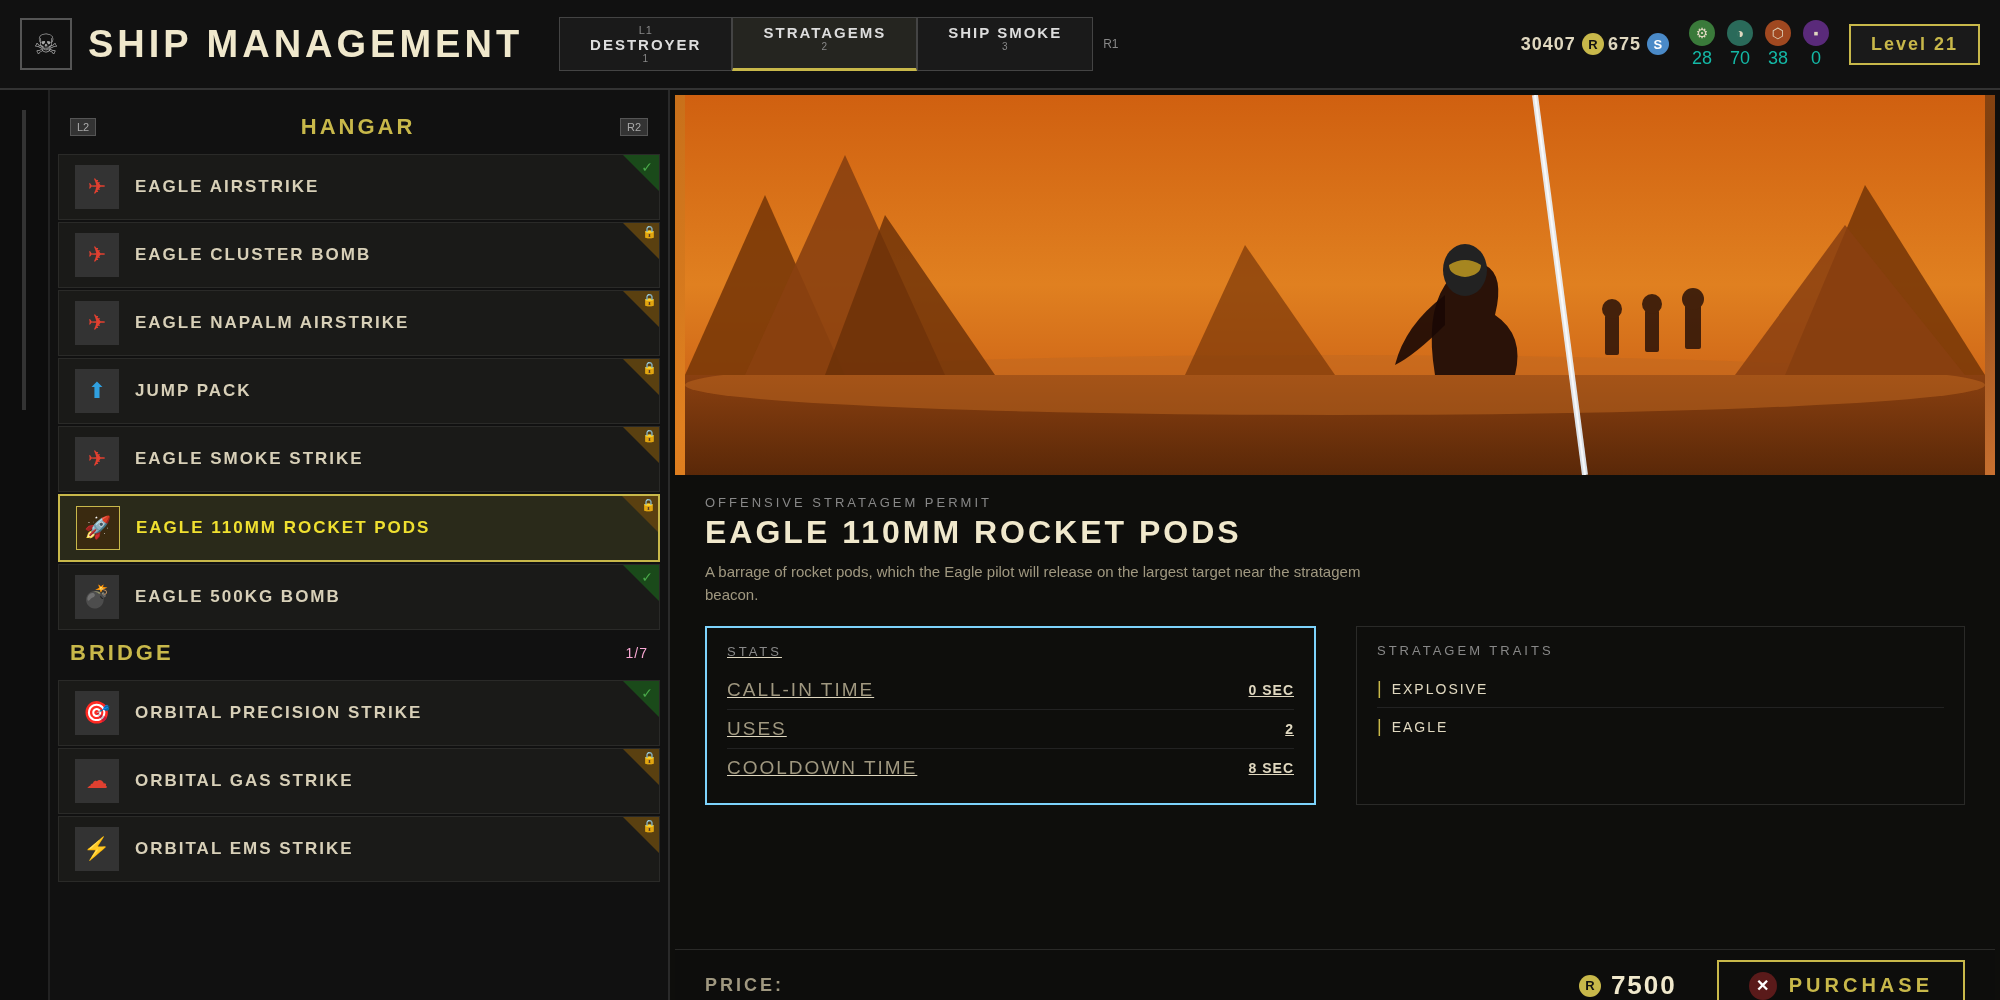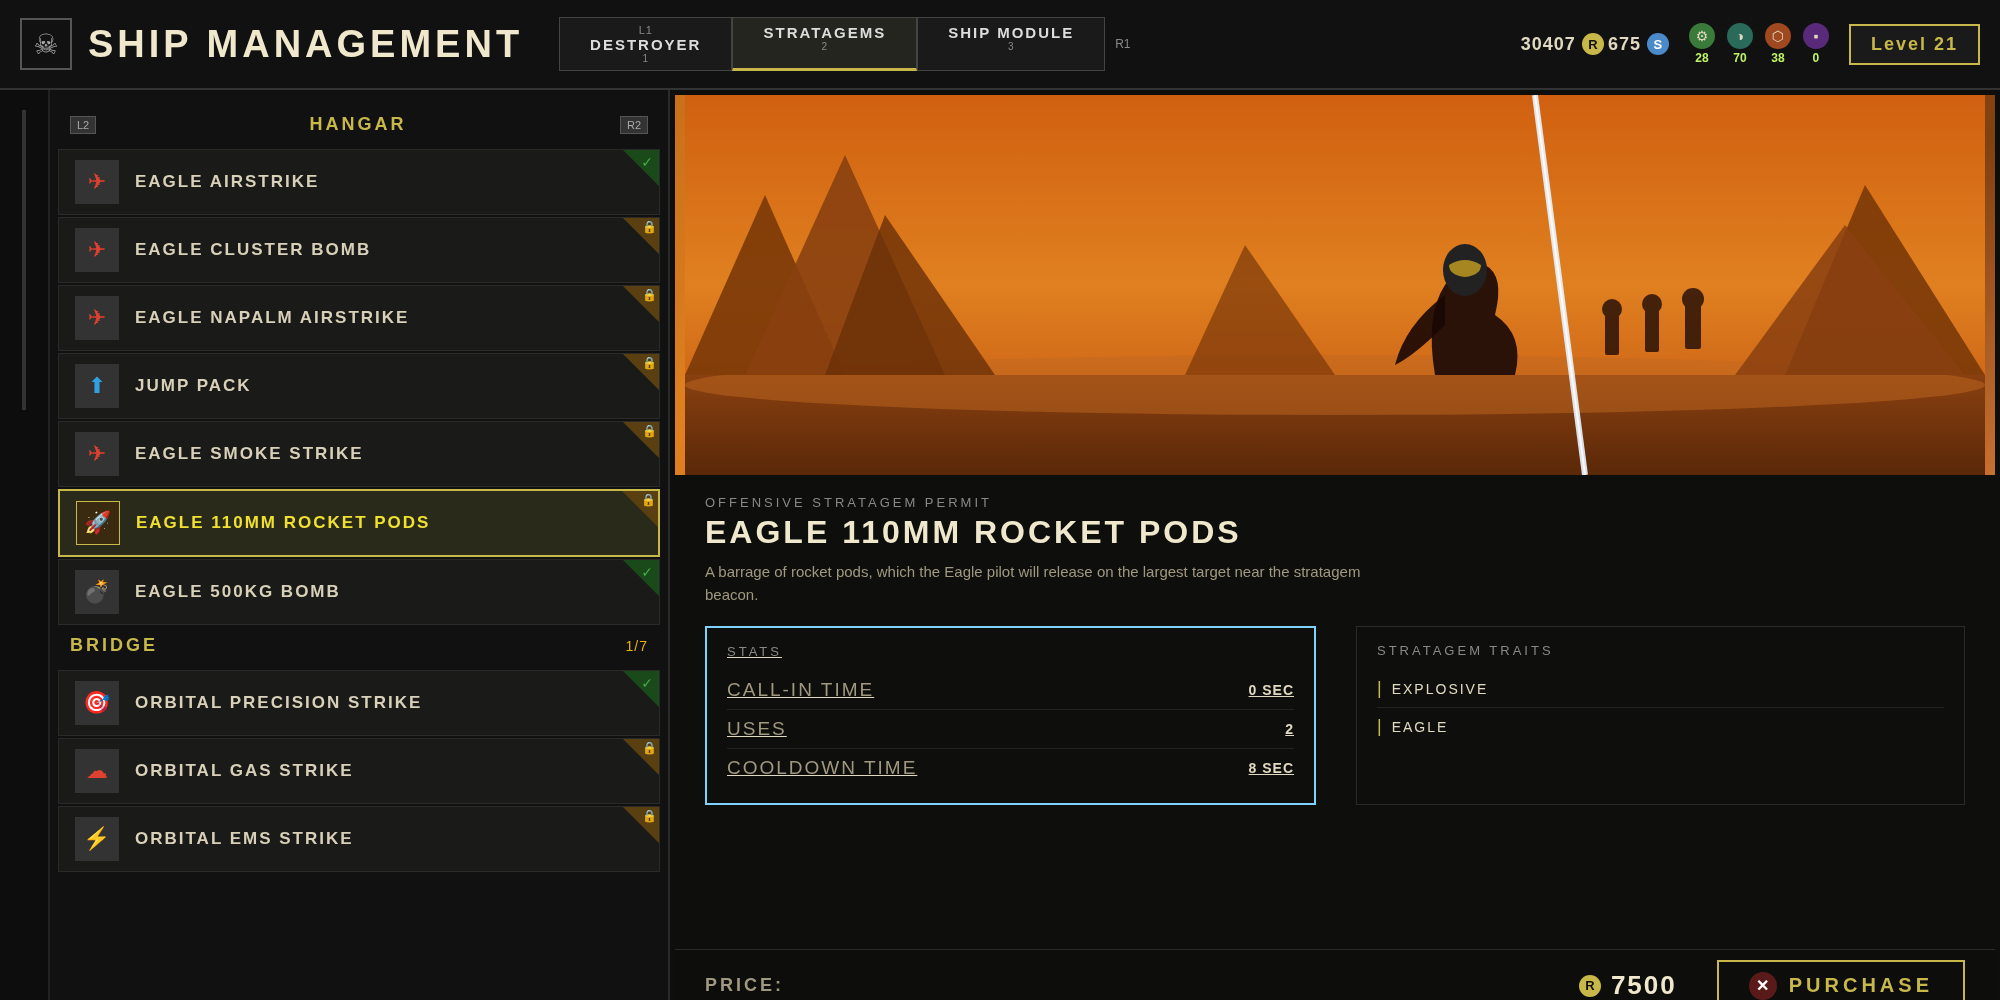--- a/index.html
+++ b/index.html
@@ -133,23 +133,22 @@
       display: flex;
       align-items: center;
       justify-content: center;
       font-size: 14px;
     }
     .res-small-icon.green { background: #3a7a3a; }
     .res-small-icon.teal { background: #2a6a5a; }
     .res-small-icon.orange { background: #a04820; }
     .res-small-icon.purple { background: #5a2a7a; }
     .res-small-val {
-      font-size: 12px;
-      color: #bef264;
-      font-weight: bold;
+      font-size: 18px;
+      color: #14b8a6;
     }
     .level-badge {
       background: #1a1a1a;
       border: 2px solid #c8b84a;
       padding: 8px 20px;
       font-size: 18px;
       font-weight: bold;
       letter-spacing: 2px;
       color: #c8b84a;
     }
@@ -192,29 +191,29 @@
       margin-bottom: 6px;
     }
     .section-key-badge {
       background: #333;
       color: #aaa;
       font-size: 11px;
       padding: 2px 6px;
       border: 1px solid #555;
     }
     .section-title {
-      font-size: 18px;
+      font-size: 22px;
       font-weight: bold;
       letter-spacing: 3px;
       color: #c8b84a;
       text-transform: uppercase;
     }
     .section-count {
       font-size: 14px;
-      color: #eab308;
+      color: #f9a8d4;
       letter-spacing: 1px;
     }
     .list-item {
       display: flex;
       align-items: center;
       padding: 10px 16px;
       margin: 2px 8px;
       background: #1a1a18;
       border: 1px solid #2a2a28;
       cursor: pointer;
@@ -488,21 +487,21 @@
       </div>
 
       <div class="tab-btn active">
         <span class="tab-label-key"></span>
         <span class="tab-label-name">STRATAGEMS</span>
         <span class="tab-label-num">2</span>
       </div>
 
       <div class="tab-btn">
         <span class="tab-label-key"></span>
-        <span class="tab-label-name">SHIP MODULE</span>
+        <span class="tab-label-name">SHIP SMOKE</span>
         <span class="tab-label-num">3</span>
       </div>
       <span style="font-size:12px;color:#888;margin-left:10px;align-self:center;">R1</span>
     </nav>
   </div>
   <div class="header-right">
     <div class="resource-group">
       <div class="resource-row">
         <span class="resource-value">30407</span>
         <div class="res-icon req">R</div>

